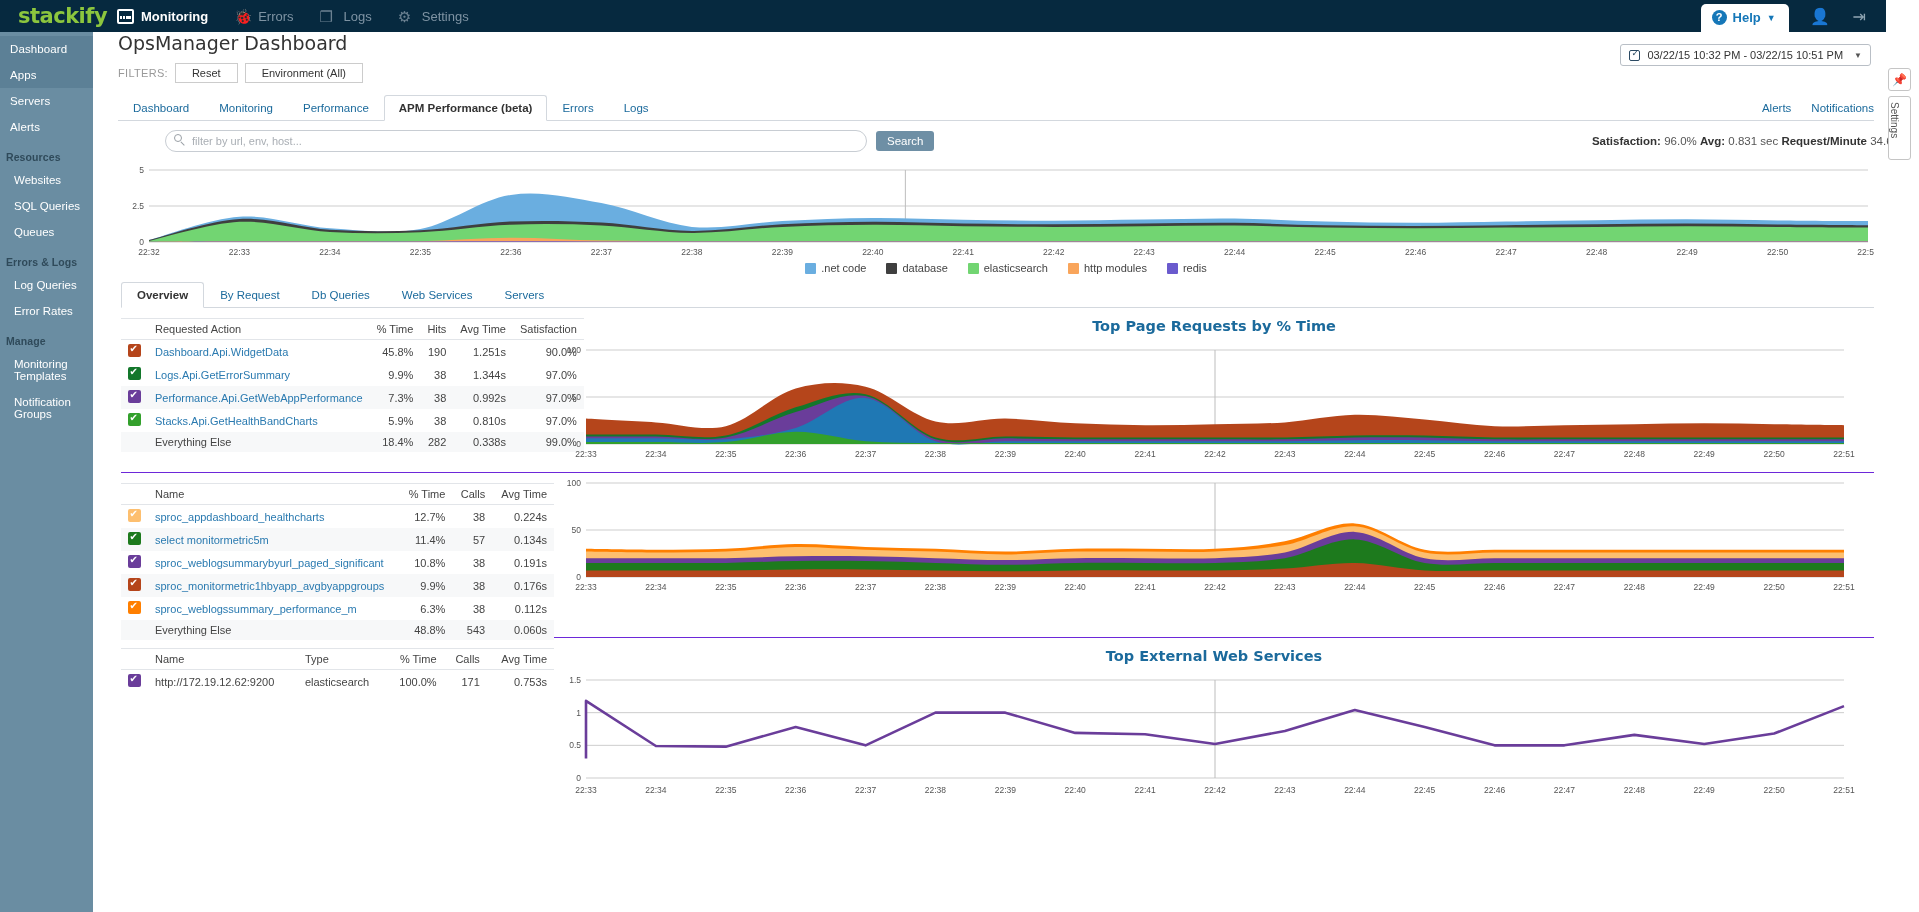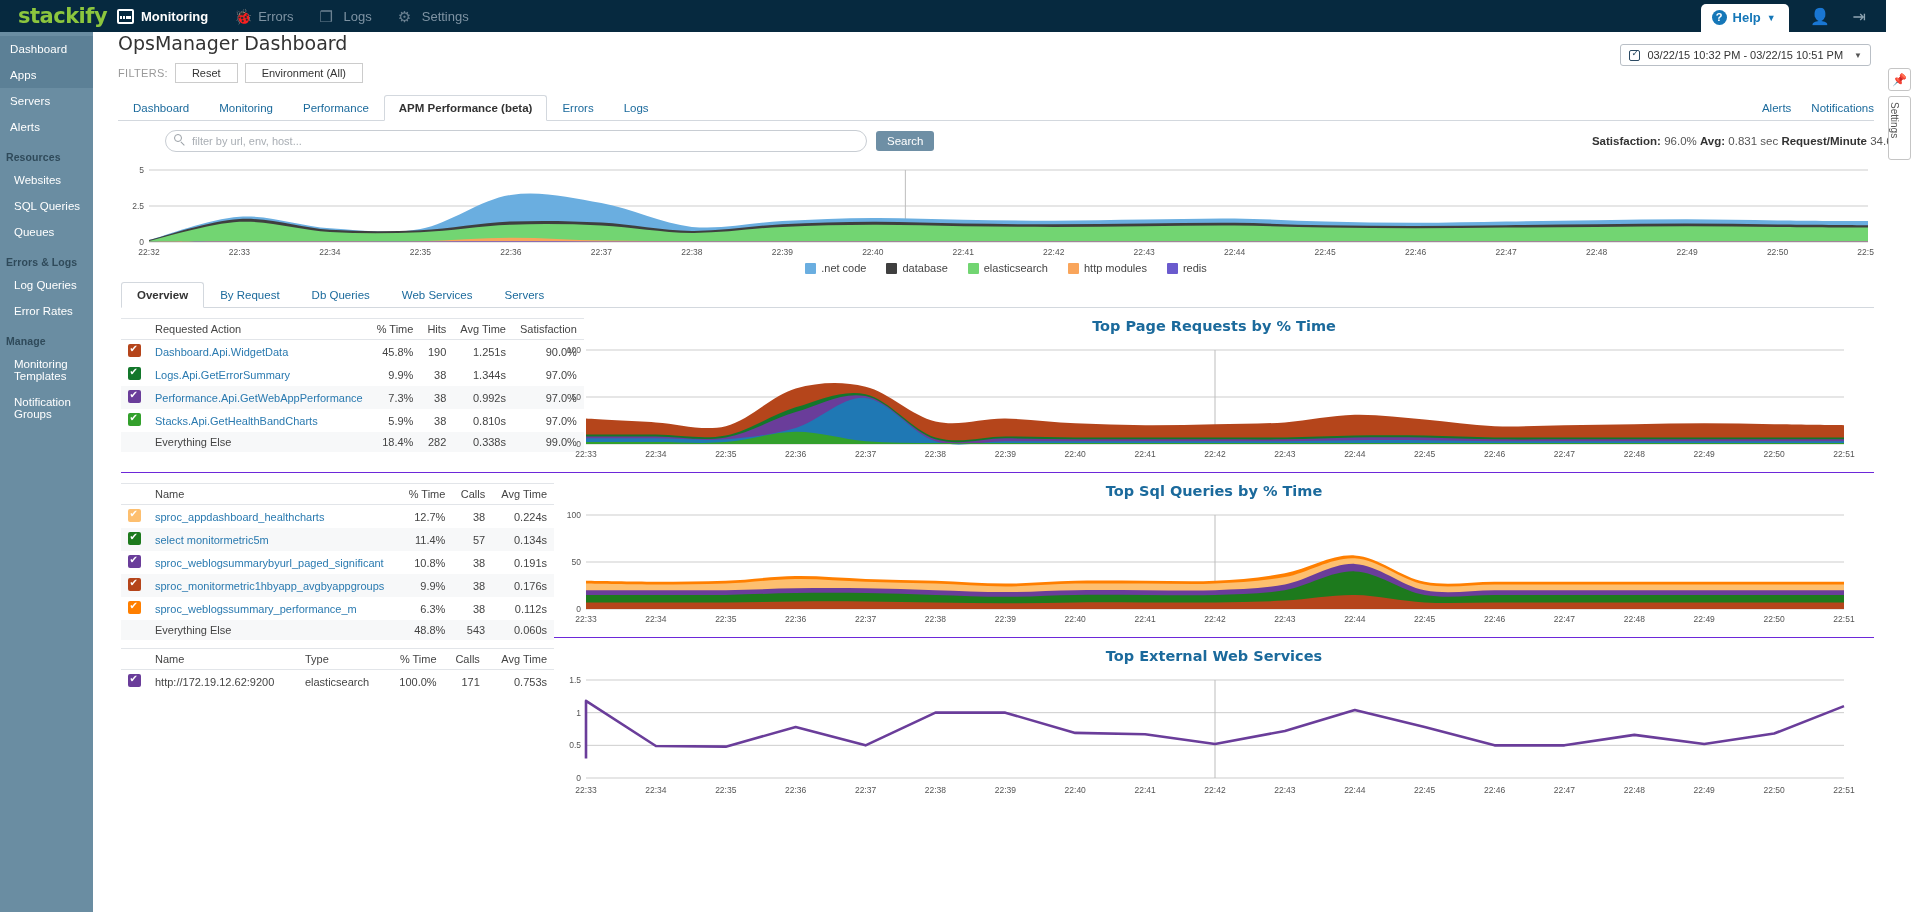--- a/index.html
+++ b/index.html
@@ -419,21 +419,20 @@
               <td></td>
               <td class="l">Everything Else</td>
               <td class="">48.8%</td>
               <td class="">543</td>
               <td class="">0.060s</td>
             </tr>
           </tbody>
         </table>
     </div>
     <div class="panel-right">
-      <div class="ptitle">Top Sql Queries by % Time</div>
       <svg id="svg-sq" class="chart-svg" width="1310" height="122">
           <line x1="32" y1="104" x2="1290" y2="104" stroke="#cdcdcd" stroke-width="1"></line>
           <text x="27" y="107" text-anchor="end" class="axis-lbl">0</text>
           <line x1="32" y1="57" x2="1290" y2="57" stroke="#cdcdcd" stroke-width="1"></line>
           <text x="27" y="60" text-anchor="end" class="axis-lbl">50</text>
           <line x1="32" y1="10" x2="1290" y2="10" stroke="#cdcdcd" stroke-width="1"></line>
           <text x="27" y="13" text-anchor="end" class="axis-lbl">100</text>
           <line x1="661" y1="10" x2="661" y2="104" stroke="#bdbdbd" stroke-width="1"></line>
           <path d="M32,75.8 C43.648148148148145,75.95666666666666 78.5925925925926,76.74000000000001 101.88888888888889,76.74000000000001 C125.18518518518518,76.74000000000001 148.48148148148147,76.74 171.77777777777777,75.8 C195.07407407407408,74.86 218.37037037037035,71.41333333333333 241.66666666666666,71.1 C264.96296296296293,70.78666666666666 288.25925925925924,73.13666666666667 311.55555555555554,73.92 C334.85185185185185,74.70333333333333 358.14814814814815,75.01666666666667 381.44444444444446,75.8 C404.74074074074076,76.58333333333333 428.037037037037,78.62 451.3333333333333,78.62 C474.6296296296296,78.62 497.92592592592587,76.27 521.2222222222222,75.8 C544.5185185185185,75.33 567.8148148148148,75.8 591.1111111111111,75.8 C614.4074074074074,75.8 637.7037037037037,77.05333333333333 661,75.8 C684.2962962962963,74.54666666666667 707.5925925925926,72.51 730.8888888888889,68.28 C754.1851851851852,64.05 777.4814814814815,49.01 800.7777777777778,50.42 C824.0740740740741,51.830000000000005 847.3703703703703,72.35333333333334 870.6666666666666,76.74000000000001 C893.9629629629629,81.12666666666668 917.2592592592592,76.74000000000001 940.5555555555555,76.74000000000001 C963.8518518518518,76.74000000000001 987.1481481481482,76.74000000000001 1010.4444444444445,76.74000000000001 C1033.7407407407406,76.74000000000001 1057.037037037037,76.74000000000001 1080.3333333333333,76.74000000000001 C1103.6296296296296,76.74000000000001 1126.9259259259259,76.74000000000001 1150.2222222222222,76.74000000000001 C1173.5185185185185,76.74000000000001 1196.8148148148148,76.74000000000001 1220.111111111111,76.74000000000001 C1243.4074074074074,76.74000000000001 1278.3518518518517,76.74000000000001 1290,76.74000000000001 L1290,104 L32,104 Z" fill="#ff7f00" stroke="none"></path>
           <path d="M32,78.62 C43.648148148148145,78.77666666666667 78.5925925925926,79.56 101.88888888888889,79.56 C125.18518518518518,79.56 148.48148148148147,79.56 171.77777777777777,78.62 C195.07407407407408,77.68 218.37037037037035,74.23333333333333 241.66666666666666,73.92 C264.96296296296293,73.60666666666667 288.25925925925924,75.95666666666668 311.55555555555554,76.74000000000001 C334.85185185185185,77.52333333333334 358.14814814814815,77.83666666666667 381.44444444444446,78.62 C404.74074074074076,79.40333333333334 428.037037037037,81.44 451.3333333333333,81.44 C474.6296296296296,81.44 497.92592592592587,79.09 521.2222222222222,78.62 C544.5185185185185,78.15 567.8148148148148,78.62 591.1111111111111,78.62 C614.4074074074074,78.62 637.7037037037037,79.71666666666667 661,78.62 C684.2962962962963,77.52333333333334 707.5925925925926,76.27 730.8888888888889,72.03999999999999 C754.1851851851852,67.80999999999999 777.4814814814815,51.98666666666666 800.7777777777778,53.239999999999995 C824.0740740740741,54.49333333333333 847.3703703703703,75.17333333333333 870.6666666666666,79.56 C893.9629629629629,83.94666666666667 917.2592592592592,79.56 940.5555555555555,79.56 C963.8518518518518,79.56 987.1481481481482,79.56 1010.4444444444445,79.56 C1033.7407407407406,79.56 1057.037037037037,79.56 1080.3333333333333,79.56 C1103.6296296296296,79.56 1126.9259259259259,79.56 1150.2222222222222,79.56 C1173.5185185185185,79.56 1196.8148148148148,79.56 1220.111111111111,79.56 C1243.4074074074074,79.56 1278.3518518518517,79.56 1290,79.56 L1290,104 L32,104 Z" fill="#fdbf6f" stroke="none"></path>

